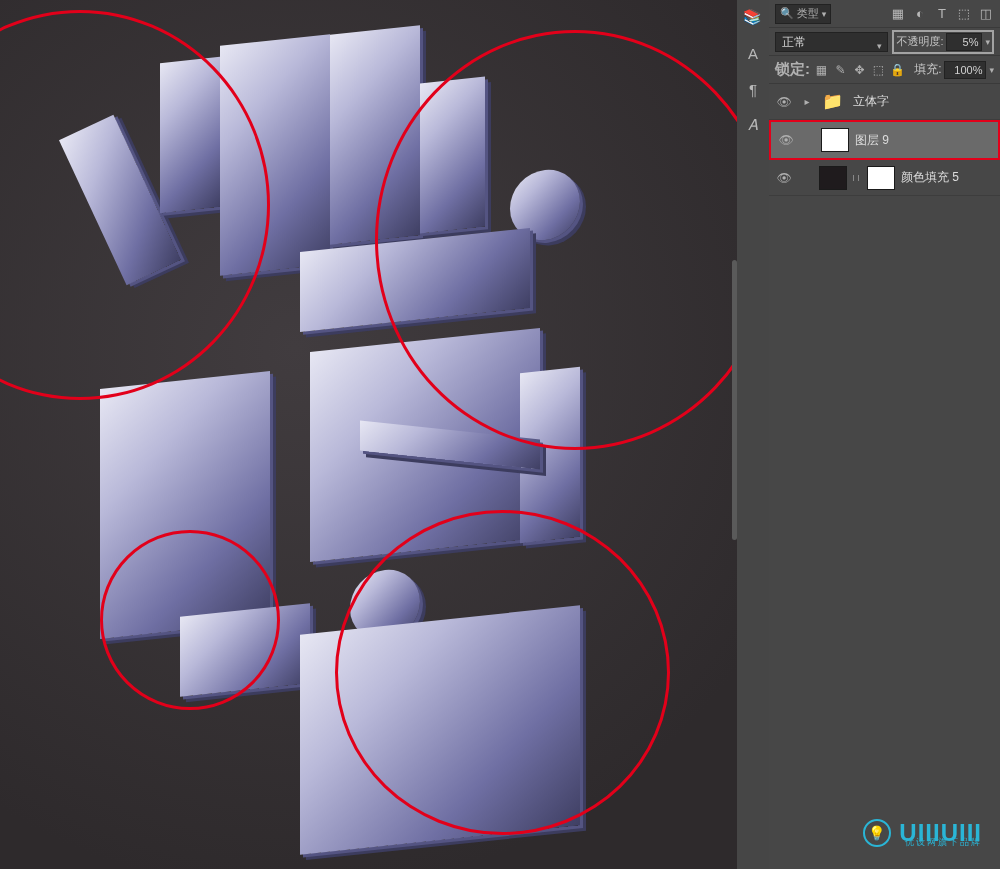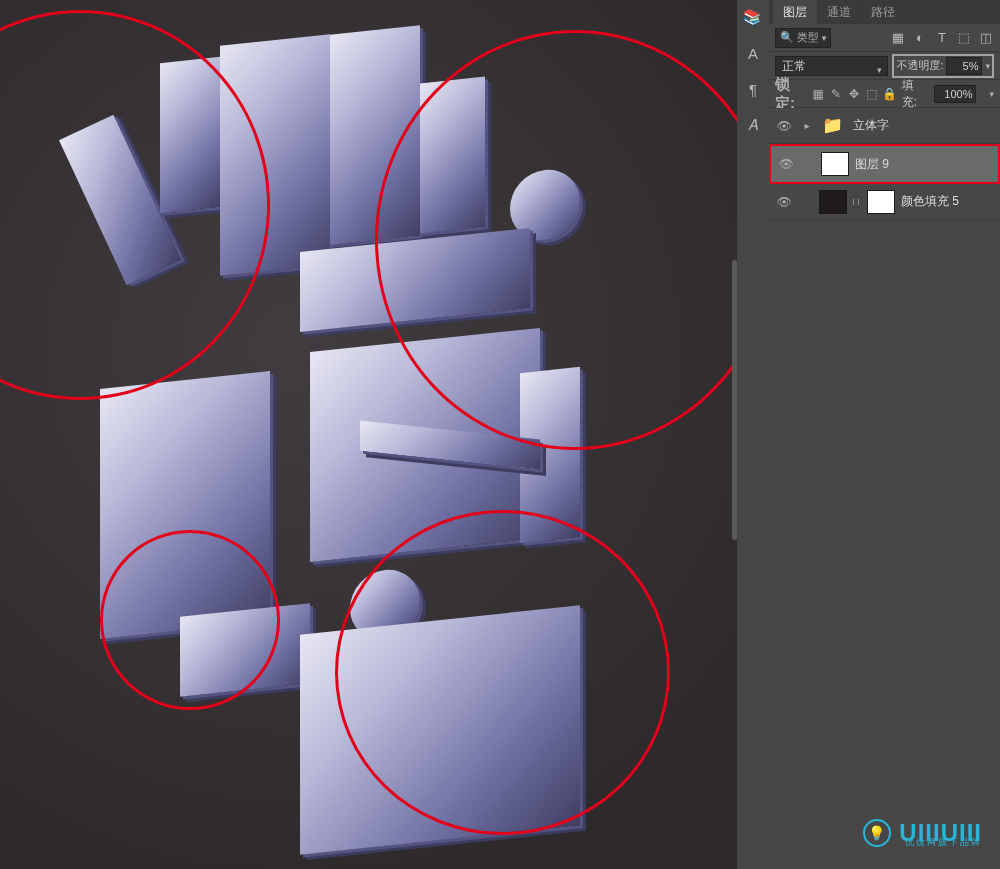--- a/index.html
+++ b/index.html
@@ -170,21 +170,21 @@
     border:2px solid #a3a3a3;padding:1px 2px;
   }
   .opacity-box .olbl{font-size:11px;color:#c0c0c0;}
   .opacity-box .oval{
     background:#2f2f2f;border:1px solid #222;height:18px;min-width:36px;
     display:flex;align-items:center;justify-content:flex-end;padding:0 3px;font-size:11px;color:#d0d0d0;
   }
 
   .lockrow .llbl{font-size:15px;color:#b0b0b0;font-weight:bold;}
   .lockrow .lico{width:15px;height:15px;font-size:12px;display:flex;align-items:center;justify-content:center;color:#b0b0b0;}
-  .fill-box{display:flex;align-items:center;gap:13px;margin-left:auto;}
+  .fill-box{display:flex;align-items:center;gap:3px;margin-left:auto;}
   .fill-box .oval{background:#2f2f2f;border:1px solid #222;height:18px;min-width:42px;display:flex;align-items:center;justify-content:flex-end;padding:0 3px;font-size:11px;color:#d0d0d0;}
 
   .layers {
     flex: 1;
     display: flex;
     flex-direction: column;
     background: #474747;
     overflow: auto;
   }
 
@@ -249,25 +249,20 @@
 
 <div class="icon-rail">
   <div class="rail-ic">📚</div>
   <div class="rail-ic">A</div>
   <div class="rail-ic">¶</div>
   <div class="rail-ic">𝐴</div>
 </div>
 
 <div class="panels">
 
-  <div class="tabbar">
-    <div class="tab active">图层</div>
-    <div class="tab">通道</div>
-    <div class="tab">路径</div>
-  </div>
 
   <div class="row">
     <div class="search-filter">
       <span>🔍</span>
       <span>类型</span>
       <span class="chev">▾</span>
     </div>
     <div class="row-icons">
       <div class="row-ic">▦</div>
       <div class="row-ic">◐</div>

